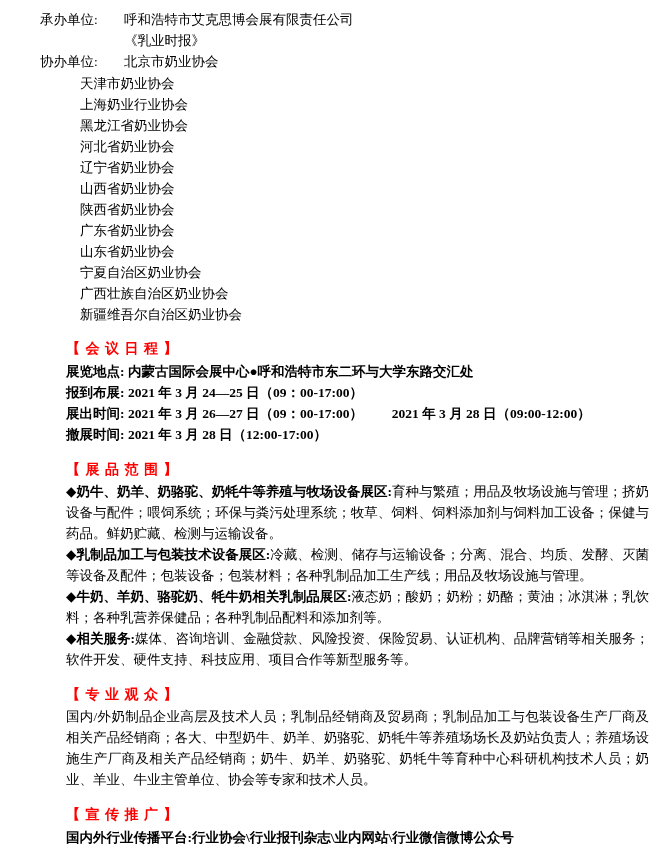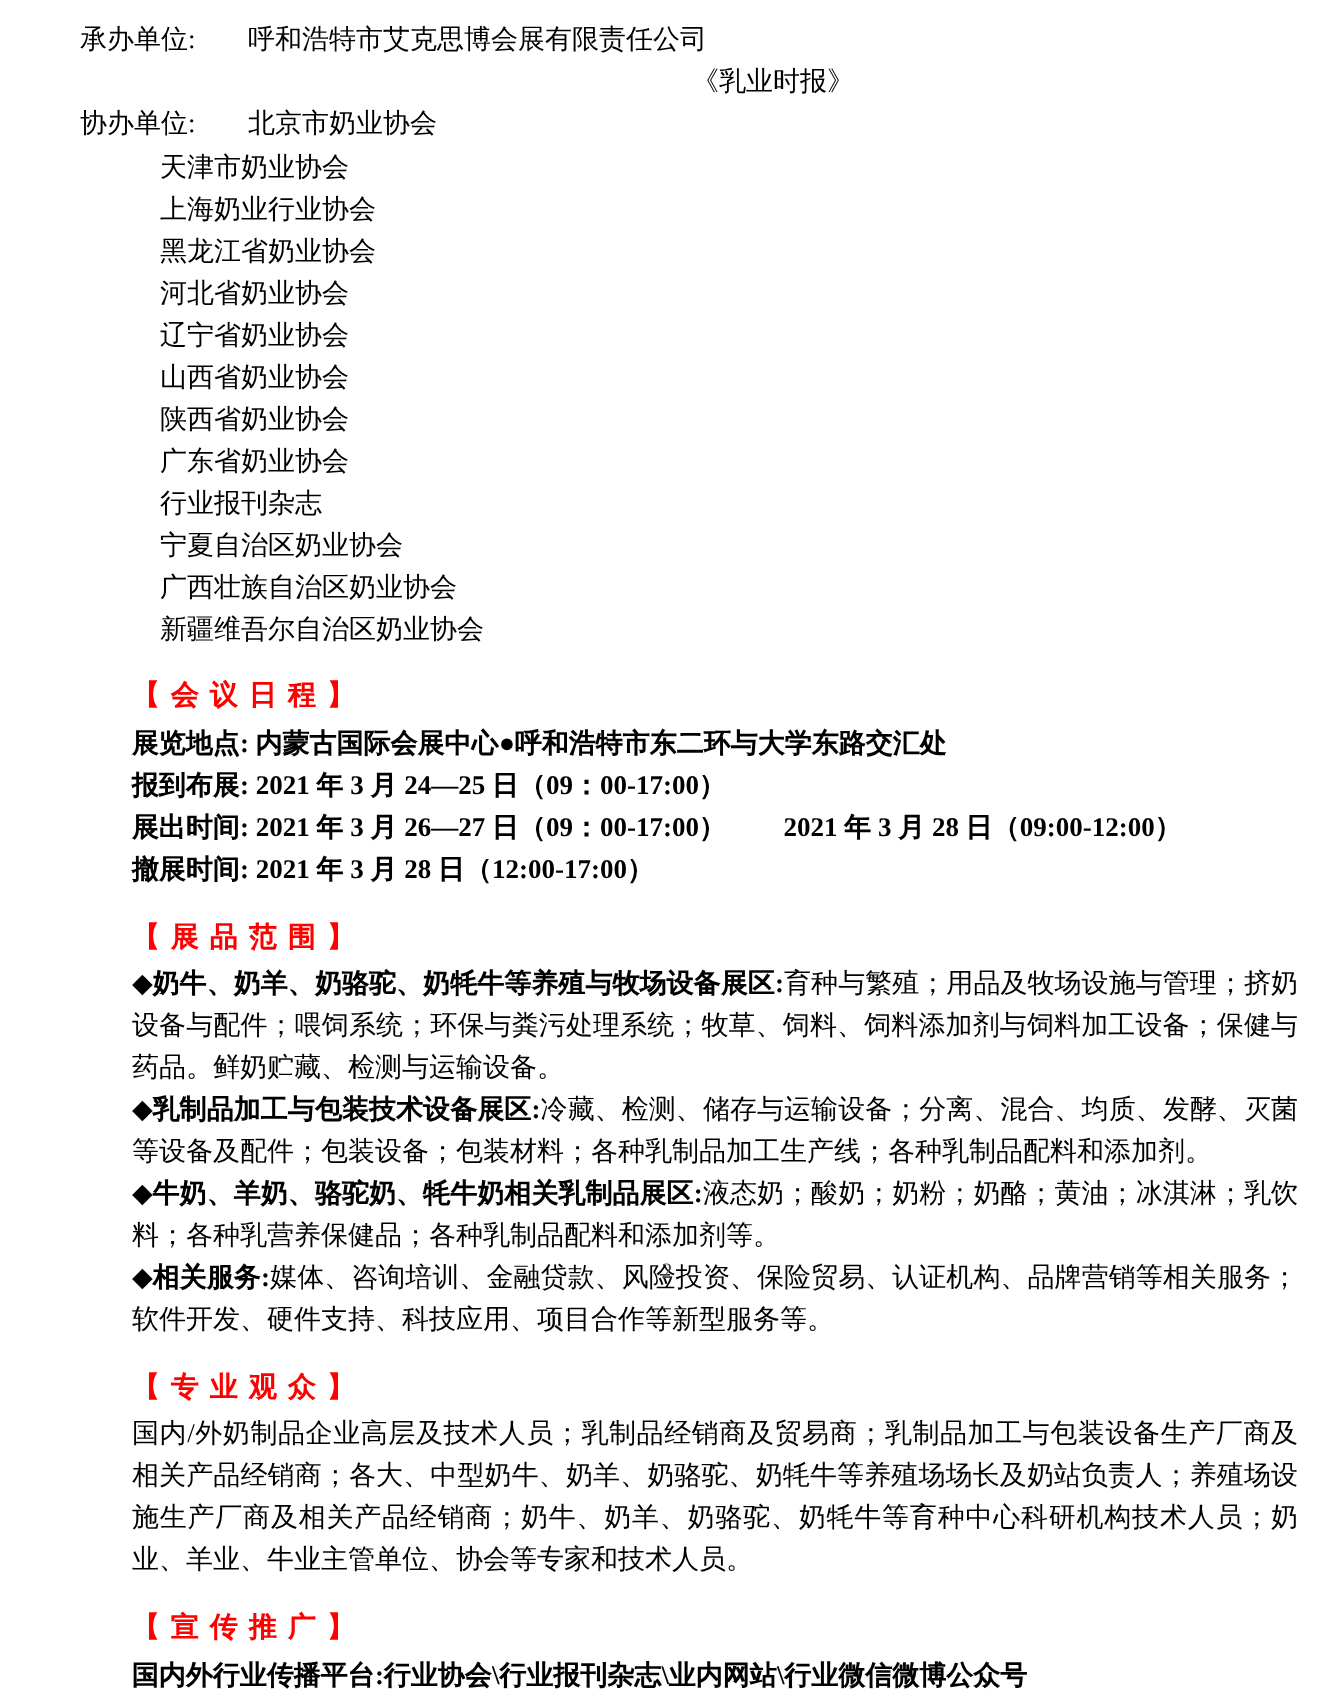--- a/index.html
+++ b/index.html
@@ -32,21 +32,20 @@
     align-items: flex-start;
   }
   .org-label {
     width: 84px;
     flex: 0 0 84px;
     white-space: nowrap;
   }
   .org-value { flex: 1 1 auto; }
   .org-sub {
     margin-left: 84px;
-    text-align: center;
   }
   .co-list {
     margin-left: 40px;
   }
   .co-list div { line-height: 1.56; }
 
   
   .sec-head {
     color: #ff0000;
     font-weight: bold;
@@ -95,21 +94,21 @@
     </div>
     <div class="co-list">
       <div>天津市奶业协会</div>
       <div>上海奶业行业协会</div>
       <div>黑龙江省奶业协会</div>
       <div>河北省奶业协会</div>
       <div>辽宁省奶业协会</div>
       <div>山西省奶业协会</div>
       <div>陕西省奶业协会</div>
       <div>广东省奶业协会</div>
-      <div>行业报刊杂志</div>
+      <div>山东省奶业协会</div>
       <div>宁夏自治区奶业协会</div>
       <div>广西壮族自治区奶业协会</div>
       <div>新疆维吾尔自治区奶业协会</div>
     </div>
   </div>
 
   <div class="sec-head">【 会 议 日 程 】</div>
   <div class="ind">
     <div class="sched-line">
       <span>展览地点:</span>
@@ -130,21 +129,21 @@
       <span>2021 年 3 月 28 日（12:00-17:00）</span>
     </div>
   </div>
 
   <div class="sec-head">【 展 品 范 围 】</div>
   <div>
     <p class="para">
       <span class="para-bold">◆奶牛、奶羊、奶骆驼、奶牦牛等养殖与牧场设备展区:</span><span>育种与繁殖；用品及牧场设施与管理；挤奶设备与配件；喂饲系统；环保与粪污处理系统；牧草、饲料、饲料添加剂与饲料加工设备；保健与药品。鲜奶贮藏、检测与运输设备。</span>
     </p>
     <p class="para">
-      <span class="para-bold">◆乳制品加工与包装技术设备展区:</span><span>冷藏、检测、储存与运输设备；分离、混合、均质、发酵、灭菌等设备及配件；包装设备；包装材料；各种乳制品加工生产线；各种乳制品配料和添加剂。</span>
+      <span class="para-bold">◆乳制品加工与包装技术设备展区:</span><span>冷藏、检测、储存与运输设备；分离、混合、均质、发酵、灭菌等设备及配件；包装设备；包装材料；各种乳制品加工生产线；用品及牧场设施与管理。</span>
     </p>
     <p class="para">
       <span class="para-bold">◆牛奶、羊奶、骆驼奶、牦牛奶相关乳制品展区:</span><span>液态奶；酸奶；奶粉；奶酪；黄油；冰淇淋；乳饮料；各种乳营养保健品；各种乳制品配料和添加剂等。</span>
     </p>
     <p class="para">
       <span class="para-bold">◆相关服务:</span><span>媒体、咨询培训、金融贷款、风险投资、保险贸易、认证机构、品牌营销等相关服务；软件开发、硬件支持、科技应用、项目合作等新型服务等。</span>
     </p>
   </div>
 
   <div class="sec-head">【 专 业 观 众 】</div>

